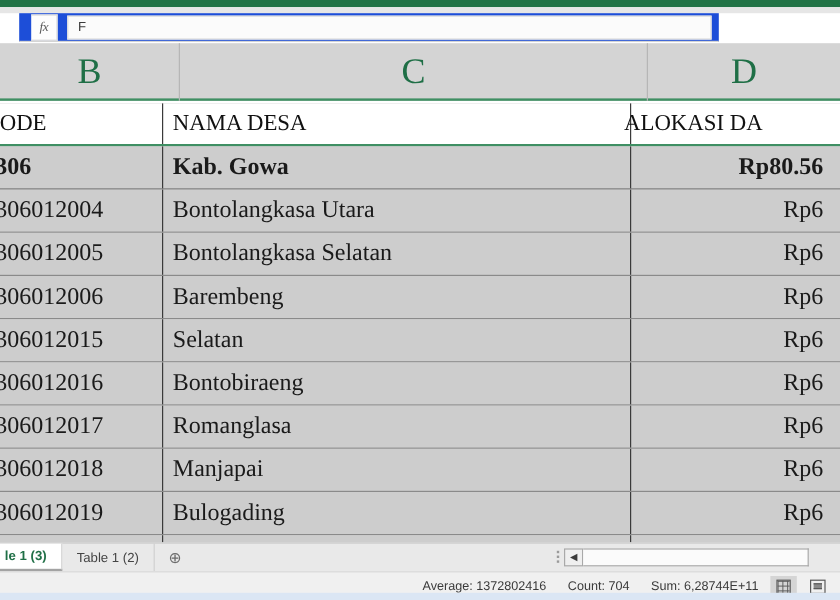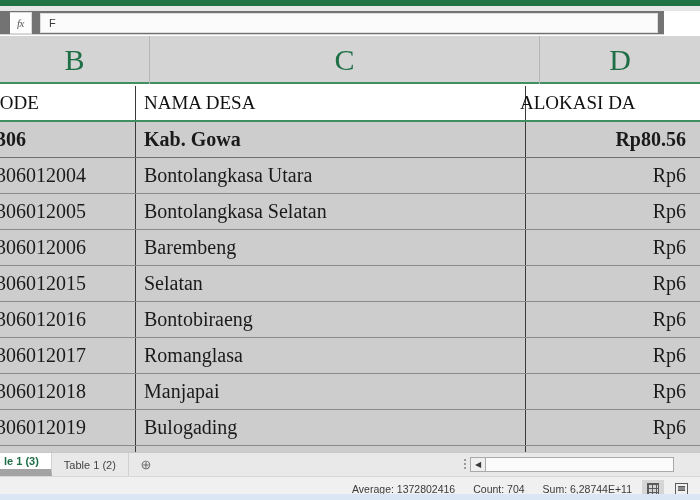--- a/index.html
+++ b/index.html
@@ -16,22 +16,22 @@
     position: absolute; left: 0; top: 0; width: 700px; height: 6px;
     background: #217346;
   }
   .ribbon-under {
     position: absolute; left: 0; top: 6px; width: 700px; height: 5px;
     background: #e6e6e6;
   }
 
   
   .formula-bar {
-    position: absolute; left: 0; top: 11px; width: 664px; height: 24px;
-    background: #737373;
+    position: absolute; left: 16px; top: 11px; width: 583px; height: 24px;
+    background: #1d4ed8;
     border-bottom: 1px solid #d4d4d4;
     display: flex; align-items: center;
   }
   .namebox {
     width: 22px; height: 22px;
     background: #fdfdfd;
     border: 1px solid #d9d9d9;
     border-left: none;
     display: flex; align-items: center; justify-content: center;
     margin-left: 10px;
@@ -129,21 +129,21 @@
     display: flex; align-items: center;
     padding: 0 12px;
     font-size: 11px;
     color: #444;
     border-right: 1px solid #d0d0d0;
   }
   .sheet-tab.active {
     background: #ffffff;
     color: #1f6f46;
     font-weight: bold;
-    border-bottom: 7px solid #a3a3a3;
+    border-bottom: 2px solid #a3a3a3;
     padding-left: 4px;
   }
   .addsheet {
     display: flex; align-items: center; justify-content: center;
     width: 34px;
     font-size: 13px; color: #6b6b6b;
   }
   .hscroll-wrap {
     position: absolute; right: 0; top: 452px;
     width: 240px; height: 24px;

